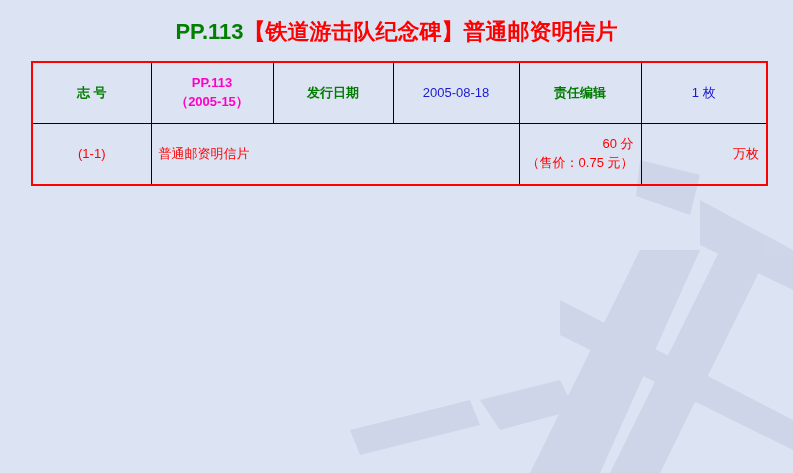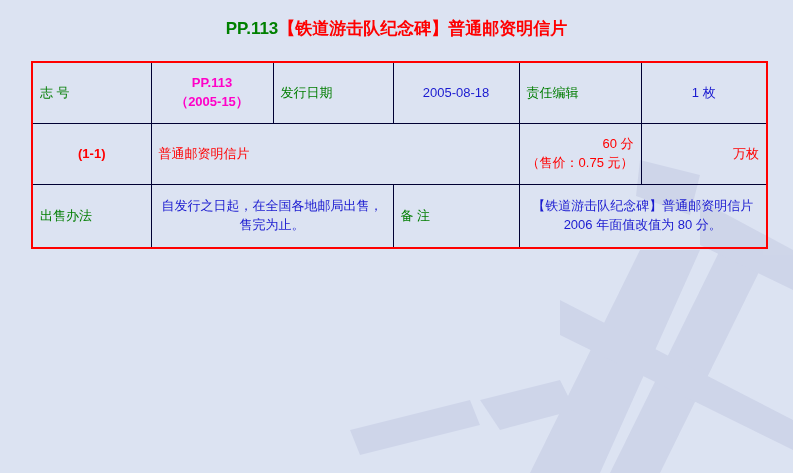--- a/index.html
+++ b/index.html
@@ -22,21 +22,21 @@
     z-index: 0;
   }
   #page {
     position: relative;
     z-index: 1;
     width: 793px;
     height: 473px;
   }
   .title {
     text-align: center;
-    font-size: 17px;
+    font-size: 22px;
     font-weight: bold;
     padding-top: 17px;
     letter-spacing: 0px;
     white-space: nowrap;
   }
   .title .t-code { color: #008000; }
   .title .t-name { color: #ff0000; }
 
   table.spec {
     position: absolute;
@@ -57,22 +57,22 @@
     background: transparent;
   }
   tr.r1 td, tr.r2 td { height: 52px; }
   tr.r3 td, tr.r4 td { height: 48px; }
   tr.r5 td { height: 48px; }
   tr.r6 td { height: 54px; }
 
   
   .lab {
     color: #007d00;
-    font-weight: normal;
-    text-align: left;
+    font-weight: bold;
+    text-align: center;
     font-size: 13.5px;
   }
   .val {
     color: #1a1ad0;
     text-align: center;
   }
   .val-mag {
     color: #ff00c8;
     font-weight: bold;
     text-align: center;
@@ -126,34 +126,28 @@
           <div>PP.113</div>
           <div>（2005-15）</div>
         </td>
         <td class="lab">发行日期</td>
         <td class="val">2005-08-18</td>
         <td class="lab">责任编辑</td>
         <td class="val">1 枚</td>
       </tr>
 
       <tr class="r2">
-        <td class="val-red ctr" style="font-weight:bold">(1-1)</td>
+        <td class="val-red ctr" style="font-weight:normal">(1-1)</td>
         <td class="val-red" colspan="3">普通邮资明信片</td>
         <td class="val-red rgt">
           <div>60 分</div>
           <div>（售价：0.75 元）</div>
         </td>
         <td class="val-red rgt">万枚</td>
       </tr>
 
 
 
 
-      <tr class="r6">
-        <td class="lab">出售办法</td>
-        <td class="val" colspan="2">自发行之日起，在全国各地邮局出售，售完为止。</td>
-        <td class="lab"><span class="nw">备    注</span></td>
-        <td class="val" colspan="2">【铁道游击队纪念碑】普通邮资明信片 2006 年面值改值为 80 分。</td>
-      </tr>
     </tbody>
   </table>
 
 </div>
 
 </body></html>

